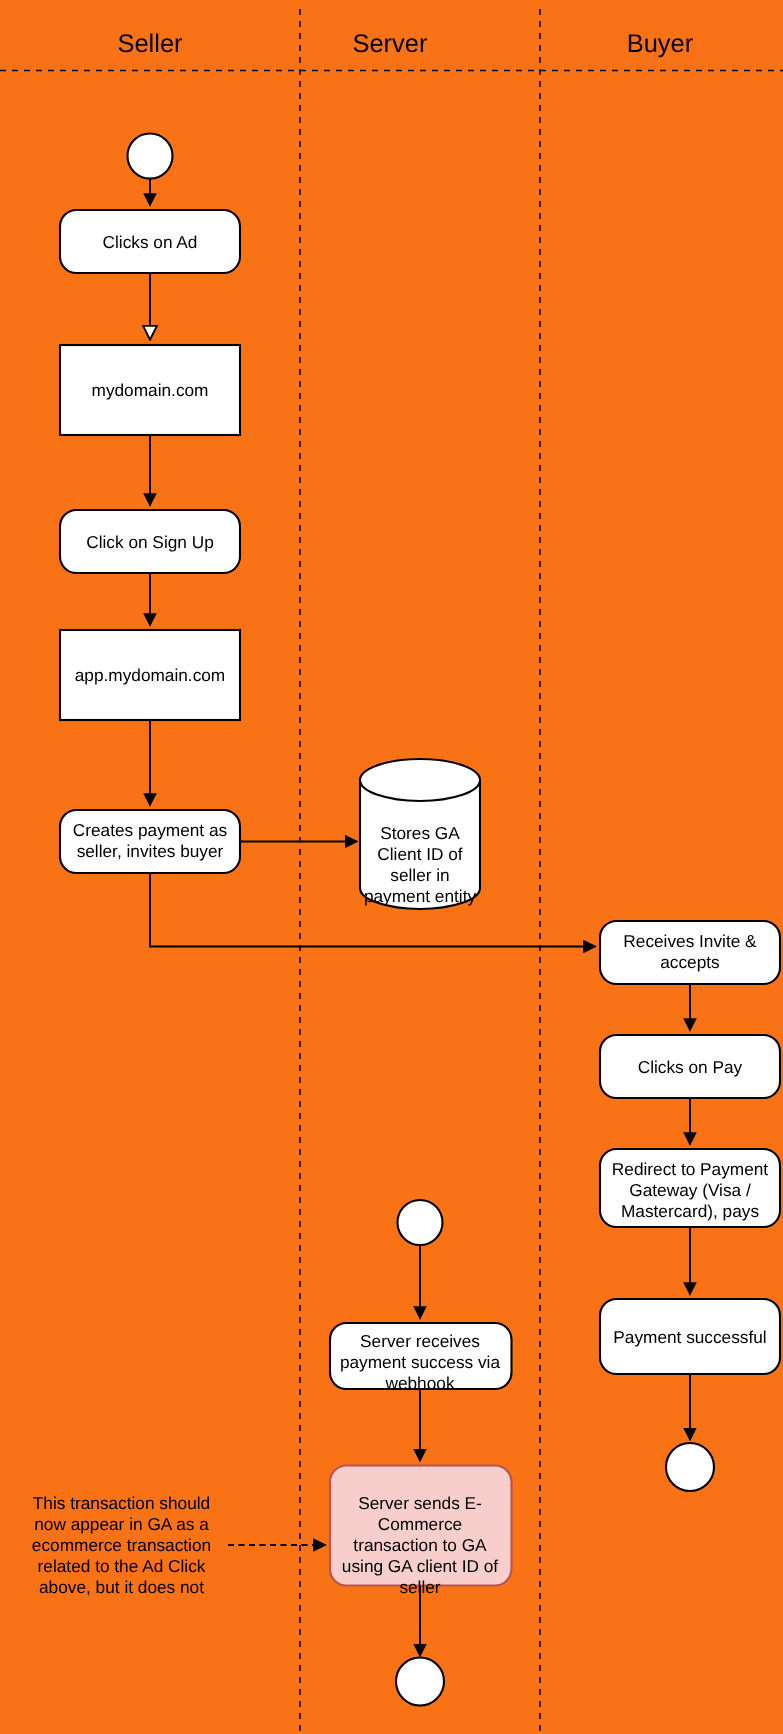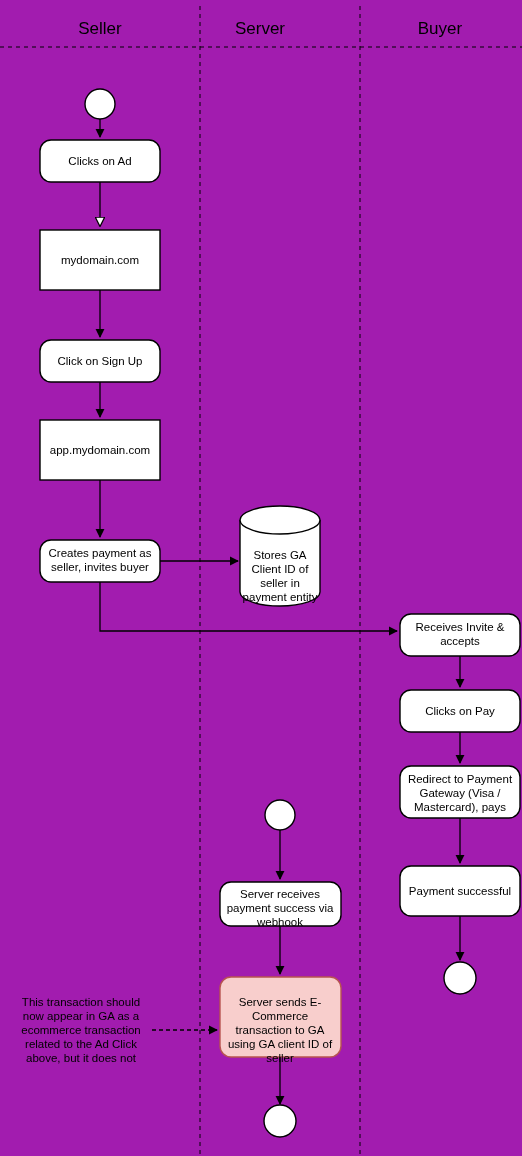--- a/index.html
+++ b/index.html
@@ -11,21 +11,21 @@
   body {
     width: 522px;
     height: 1156px;
     font-family: "Liberation Sans", sans-serif;
     overflow: hidden;
   }
   #diagram-root {
     position: relative;
     width: 522px;
     height: 1156px;
-    background: #a21caf;
+    background: #f97316;
     text-decoration: underline;
   }
   svg#flow {
     display: block;
     width: 522px;
     height: 1156px;
   }
   .lane-divider {
     stroke: #000000;
     stroke-width: 1;

